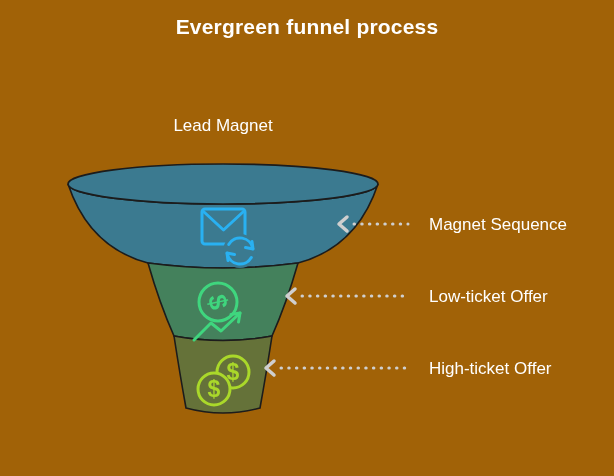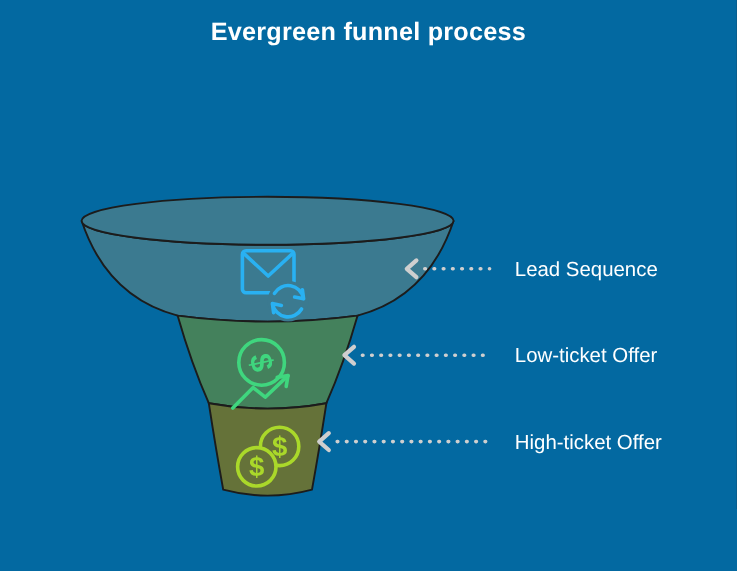--- a/index.html
+++ b/index.html
@@ -3,21 +3,21 @@
 <meta charset="utf-8">
 <style>
   html,body{margin:0;padding:0;}
   body{
     font-family:"Liberation Sans", sans-serif;
     background:#2b2b2b;
   }
   .canvas{
     position:relative;
     width:614px;height:476px;
-    background:#0369a1;
+    background:#a16207;
     overflow:hidden;
   }
   .title{
     position:absolute;top:15px;left:0;width:614px;
     text-align:center;
     color:#ffffff;font-size:21px;font-weight:bold;
     letter-spacing:.2px;
   }
   .center-label{
     position:absolute;left:73px;width:300px;
@@ -35,20 +35,21 @@
   .stage-label-2{top:358px;}
   svg.diagram{position:absolute;left:0;top:0;}
 </style>
 </head>
 <body>
 
 <div class="canvas">
 
   <div class="title">Evergreen funnel process</div>
 
+  <div class="center-label input-label">Lead Magnet</div>
 
   <svg class="diagram" width="614" height="476" viewBox="0 0 614 476">
 
     <path stroke="#1c1c1c" stroke-width="1.6" d="M 68 184
              C 84 232, 114 254, 148 263
              Q 223 273, 298 263
              C 332 254, 362 232, 378 184
              A 155 20 0 0 1 68 184 Z" fill="#3b7a90"></path>
 
     <path stroke="#1c1c1c" stroke-width="1.6" d="M 148 263
@@ -98,18 +99,18 @@
         <path d="M 295 289 L 287 296 L 295 303" stroke-width="3.5" stroke-linecap="round" stroke-linejoin="round"></path>
         <line x1="302" y1="296" x2="408" y2="296" stroke-width="3" stroke-linecap="round" stroke-dasharray="0.5 7.2"></line>
       </g>
       <g>
         <path d="M 274 361 L 266 368 L 274 375" stroke-width="3.5" stroke-linecap="round" stroke-linejoin="round"></path>
         <line x1="281" y1="368" x2="408" y2="368" stroke-width="3" stroke-linecap="round" stroke-dasharray="0.5 7.2"></line>
       </g>
     </g>
   </svg>
 
-  <div class="stage-label stage-label-0">Lead Sequence</div>
+  <div class="stage-label stage-label-0">Magnet Sequence</div>
   <div class="stage-label stage-label-1">Low-ticket Offer</div>
   <div class="stage-label stage-label-2">High-ticket Offer</div>
 
 
 </div>
 
 </body></html>

